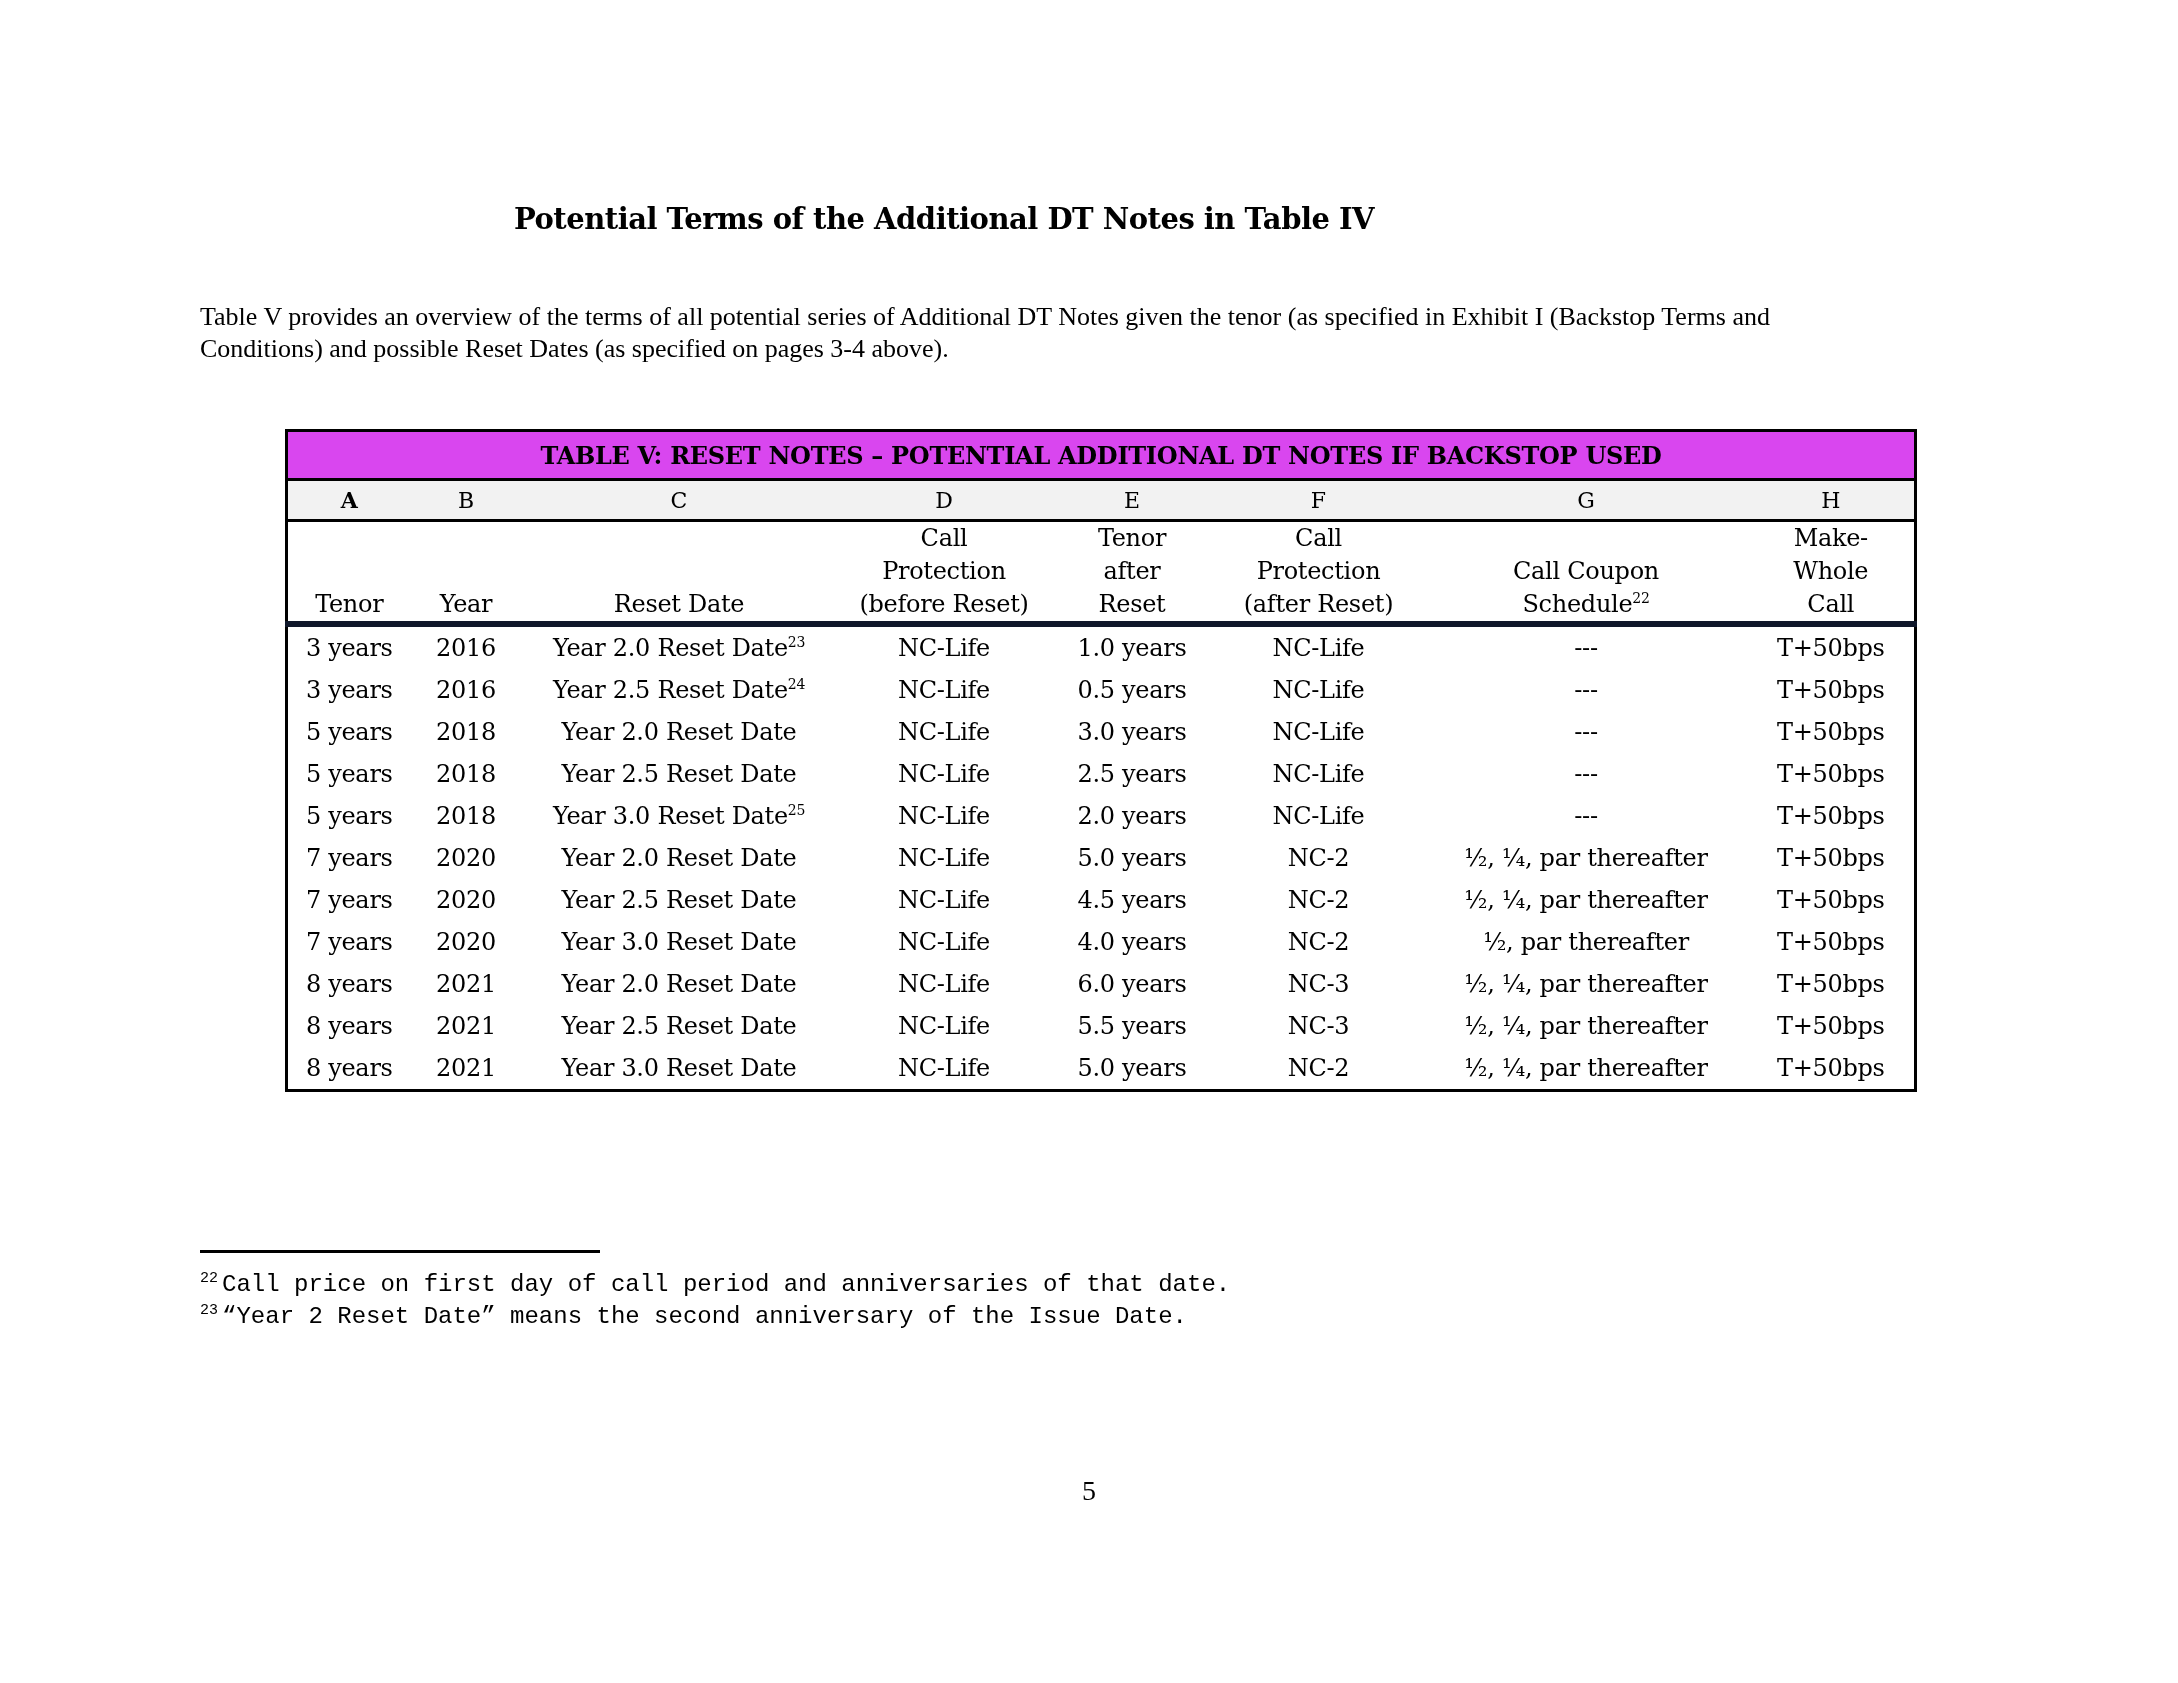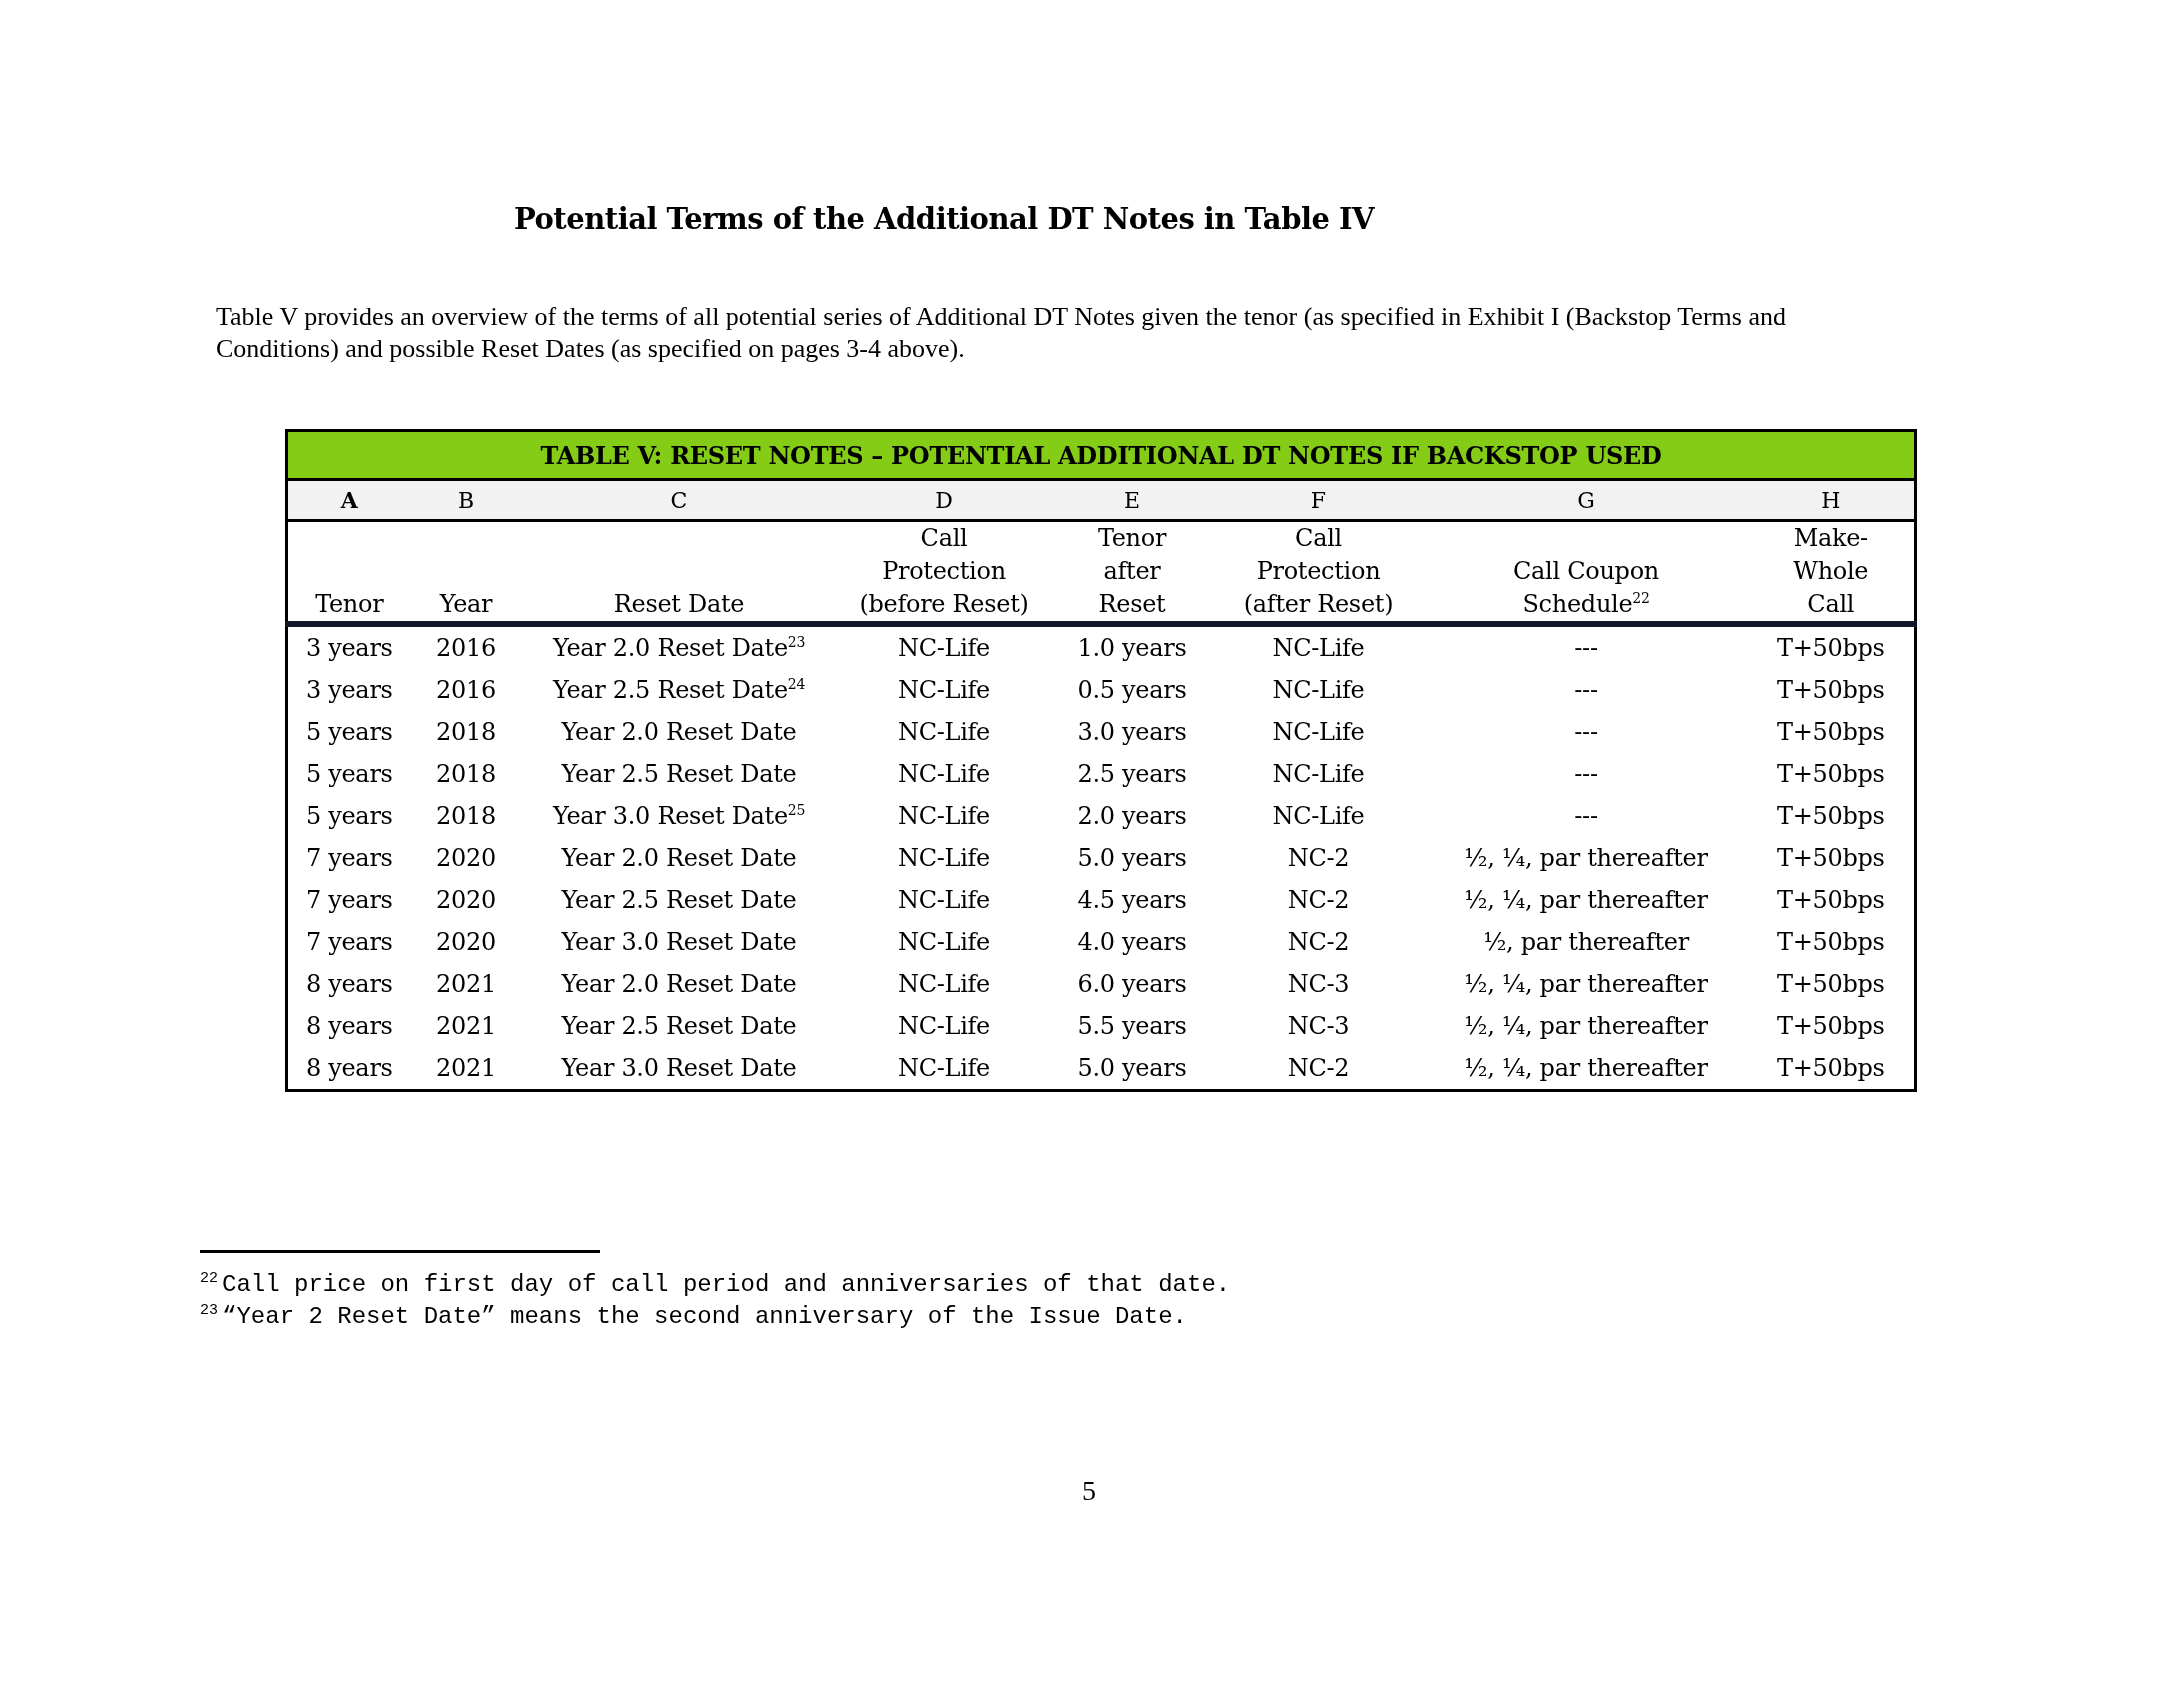--- a/index.html
+++ b/index.html
@@ -3,31 +3,31 @@
   <meta charset="utf-8">
   <style>
     html, body { margin: 0; padding: 0; background: #ffffff; }
     body { width: 2178px; height: 1683px; position: relative; overflow: hidden; color: #000; }
     .page-title {
       position: absolute; left: 0; width: 1888px; top: 202px; text-align: center;
       font-family: "DejaVu Serif", serif; font-weight: bold; font-size: 29px; letter-spacing: -0.5px;
     }
     .intro {
       position: absolute; left: 200px; top: 301px; width: 1703px;
-      font-family: "Liberation Serif", serif; font-size: 26px; line-height: 32px; margin-left: 16px;
+      font-family: "Liberation Serif", serif; font-size: 26px; line-height: 32px;
     }
     table.reset {
       position: absolute; left: 285px; top: 429px; width: 1629px;
       border-collapse: collapse; border: 3px solid #000;
       font-family: "DejaVu Serif", serif; font-size: 24px;
       table-layout: fixed;
     }
     table.reset td, table.reset th { padding: 0; text-align: center; white-space: nowrap; }
     .title-row th {
-      background: #84cc16; height: 46px; font-weight: bold; font-size: 24px;
+      background: #d946ef; height: 46px; font-weight: bold; font-size: 24px;
       border-bottom: 3px solid #000; letter-spacing: -0.3px;
     }
     .letter-row th {
       background: #f2f2f2; height: 38px; font-weight: normal; font-size: 22px;
       border-bottom: 3px solid #000;
     }
     .letter-row th.first { font-weight: bold; }
     .head-row th {
       height: 97px; vertical-align: bottom; font-weight: normal; font-size: 24px; line-height: 33px;
       border-bottom: 6px solid #0f172a; letter-spacing: -0.3px;

